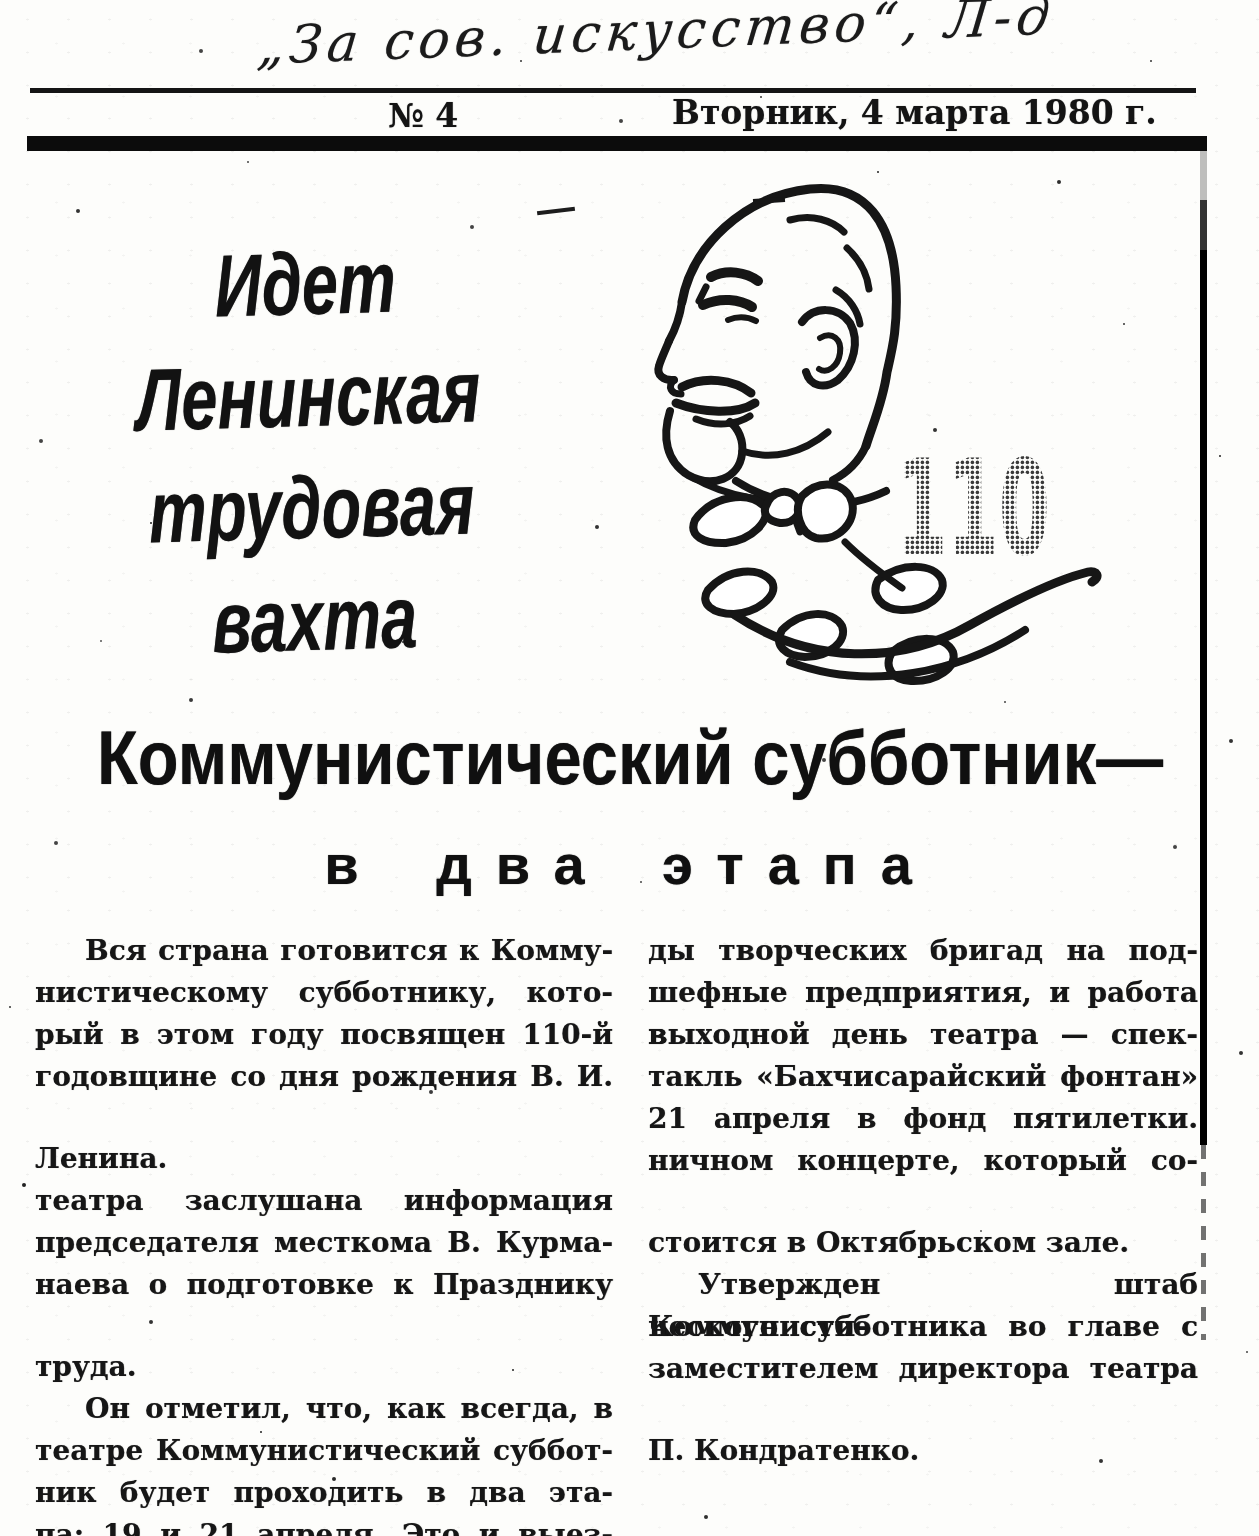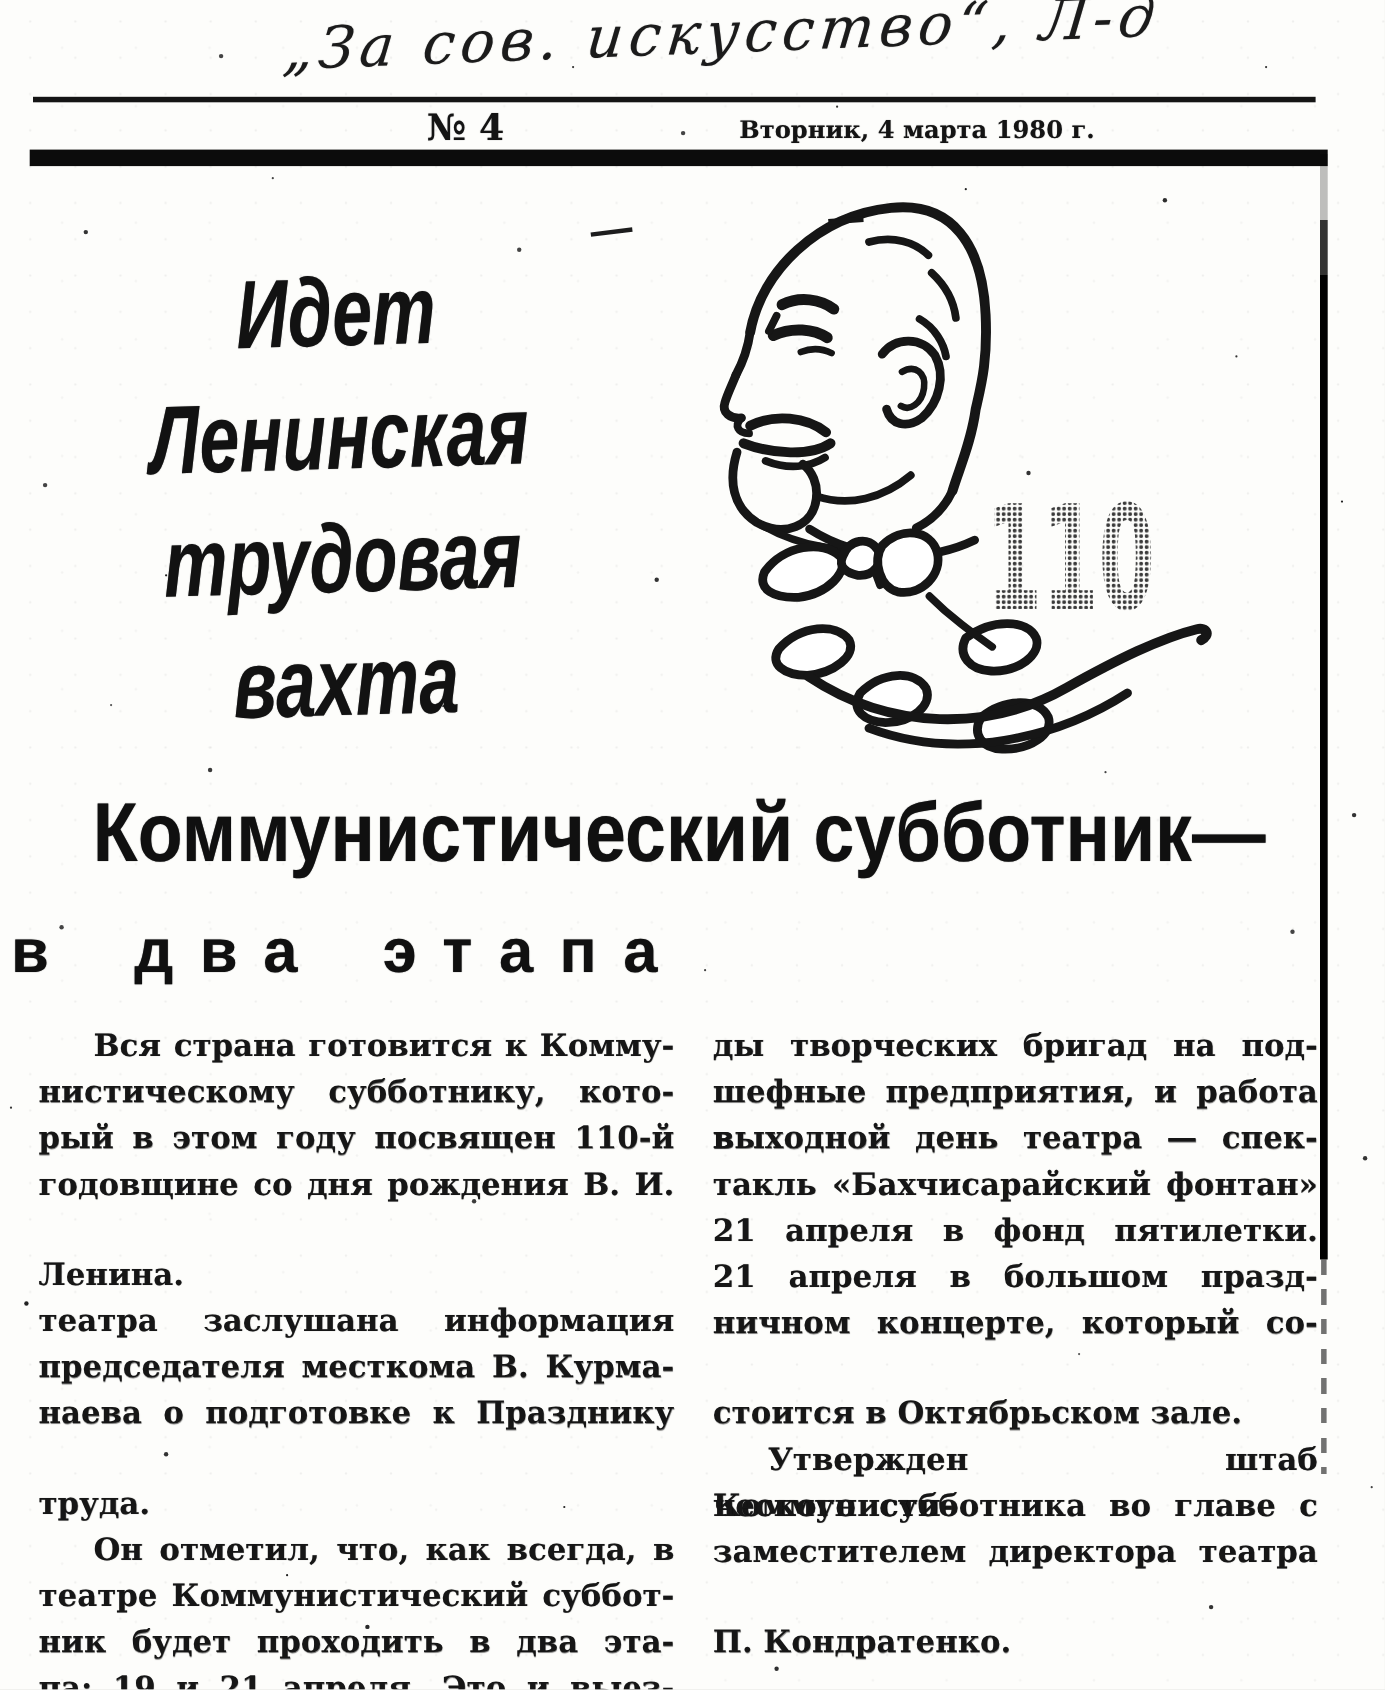--- a/index.html
+++ b/index.html
@@ -22,37 +22,37 @@
     transform:rotate(-2.2deg) skewX(-8deg);transform-origin:left center;
     text-shadow:0 0 1px rgba(0,0,0,.4);white-space:nowrap;z-index:4;
   }
   .rule-thin{left:30px;top:88px;width:1166px;height:5px;background:#151515;z-index:2;}
   .rule-thick{left:27px;top:136px;width:1180px;height:15px;background:#0c0c0c;z-index:2;}
   .issue-no{
     left:388px;top:96px;font-family:"DejaVu Serif",serif;font-weight:700;
     font-size:33px;z-index:3;text-shadow:0 0 1px rgba(0,0,0,.45);
   }
   .date-line{
-    left:672px;top:105px;font-family:"DejaVu Serif",serif;font-weight:700;
-    font-size:22px;z-index:3;text-shadow:0 0 1px rgba(0,0,0,.45);white-space:nowrap;
+    left:672px;top:93px;font-family:"DejaVu Serif",serif;font-weight:700;
+    font-size:33px;z-index:3;text-shadow:0 0 1px rgba(0,0,0,.45);white-space:nowrap;
   }
   
   .standing{
     left:75px;top:228px;width:470px;z-index:3;
     transform:rotate(-1.6deg);
     font-family:"Liberation Sans",sans-serif;font-weight:700;font-style:italic;
     font-size:88px;line-height:112px;text-align:center;color:#121212;
     text-shadow:0 0 1px rgba(0,0,0,.6);
   }
   .standing .slant-line{transform:scaleX(.74);transform-origin:50% 50%;white-space:nowrap;}
   
   .emblem{left:640px;top:160px;width:560px;height:570px;z-index:2;}
   
   .headline{
-    left:10px;top:708px;width:1240px;text-align:left;z-index:3;
+    left:10px;top:708px;width:1240px;text-align:center;z-index:3;
     font-family:"Liberation Sans",sans-serif;font-weight:700;color:#101010;
   }
   .headline .h-line1{
     display:block;font-size:76px;line-height:100px;white-space:nowrap;
     transform:scaleX(.88);transform-origin:50% 50%;
     text-shadow:0 0 1px rgba(0,0,0,.65);
   }
   .headline .h-line2{
     display:block;margin-top:14px;font-size:56px;line-height:86px;
     letter-spacing:24px;word-spacing:14px;white-space:nowrap;
@@ -182,21 +182,20 @@
       <div class="bodyline">театре Коммунистический суббот-</div>
       <div class="bodyline">ник будет проходить в два эта-</div>
       <div class="bodyline">па: 19 и 21 апреля. Это и выез-</div>
     </div>
   <div class="abs column column-right">
       <div class="bodyline">ды творческих бригад на под-</div>
       <div class="bodyline">шефные предприятия, и работа в</div>
       <div class="bodyline">выходной день театра — спек-</div>
       <div class="bodyline">такль «Бахчисарайский фонтан»</div>
       <div class="bodyline">21 апреля в фонд пятилетки.</div>
-      <div class="bodyline">21 апреля в большом празд-</div>
       <div class="bodyline">ничном концерте, который со-</div>
       <div class="bodyline lastline">стоится в Октябрьском зале.</div>
       <div class="bodyline indent">Утвержден штаб Коммунисти-</div>
       <div class="bodyline">ческого субботника во главе с</div>
       <div class="bodyline">заместителем директора театра</div>
       <div class="bodyline lastline">П. Кондратенко.</div>
     </div>
 
   <div class="abs scan-border-solid"></div>
   <div class="abs scan-border-dashed"></div>

